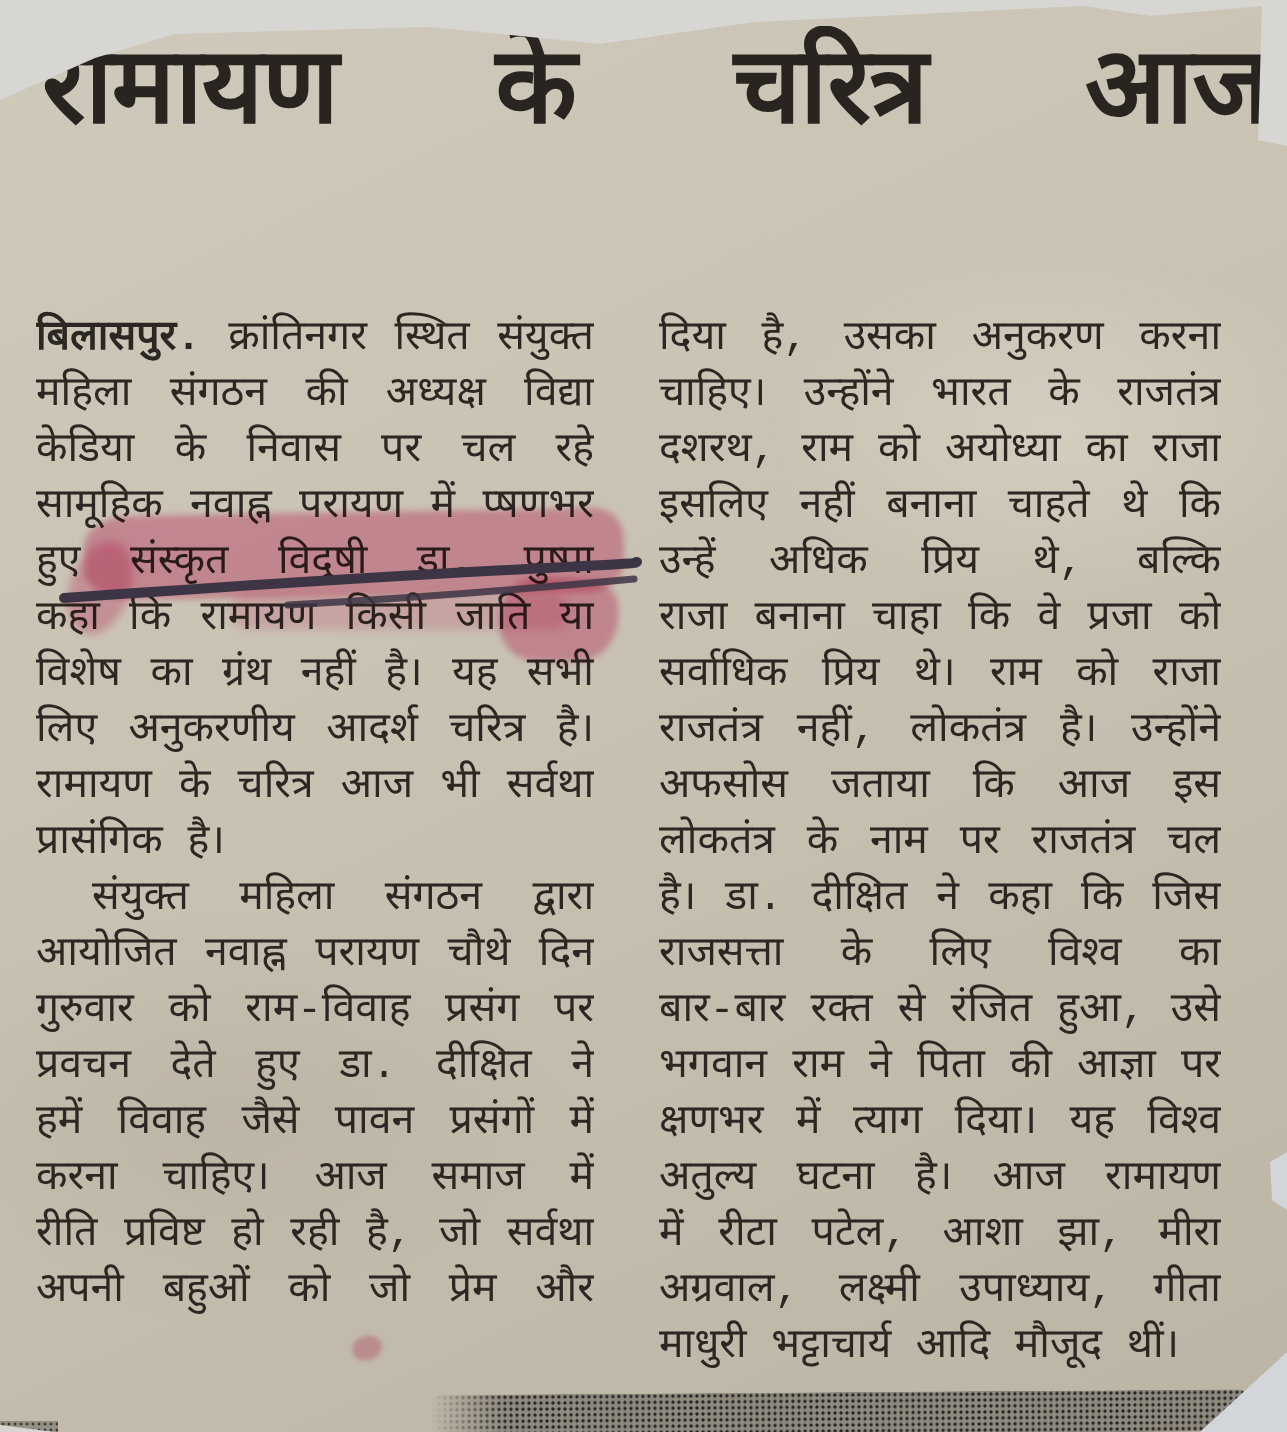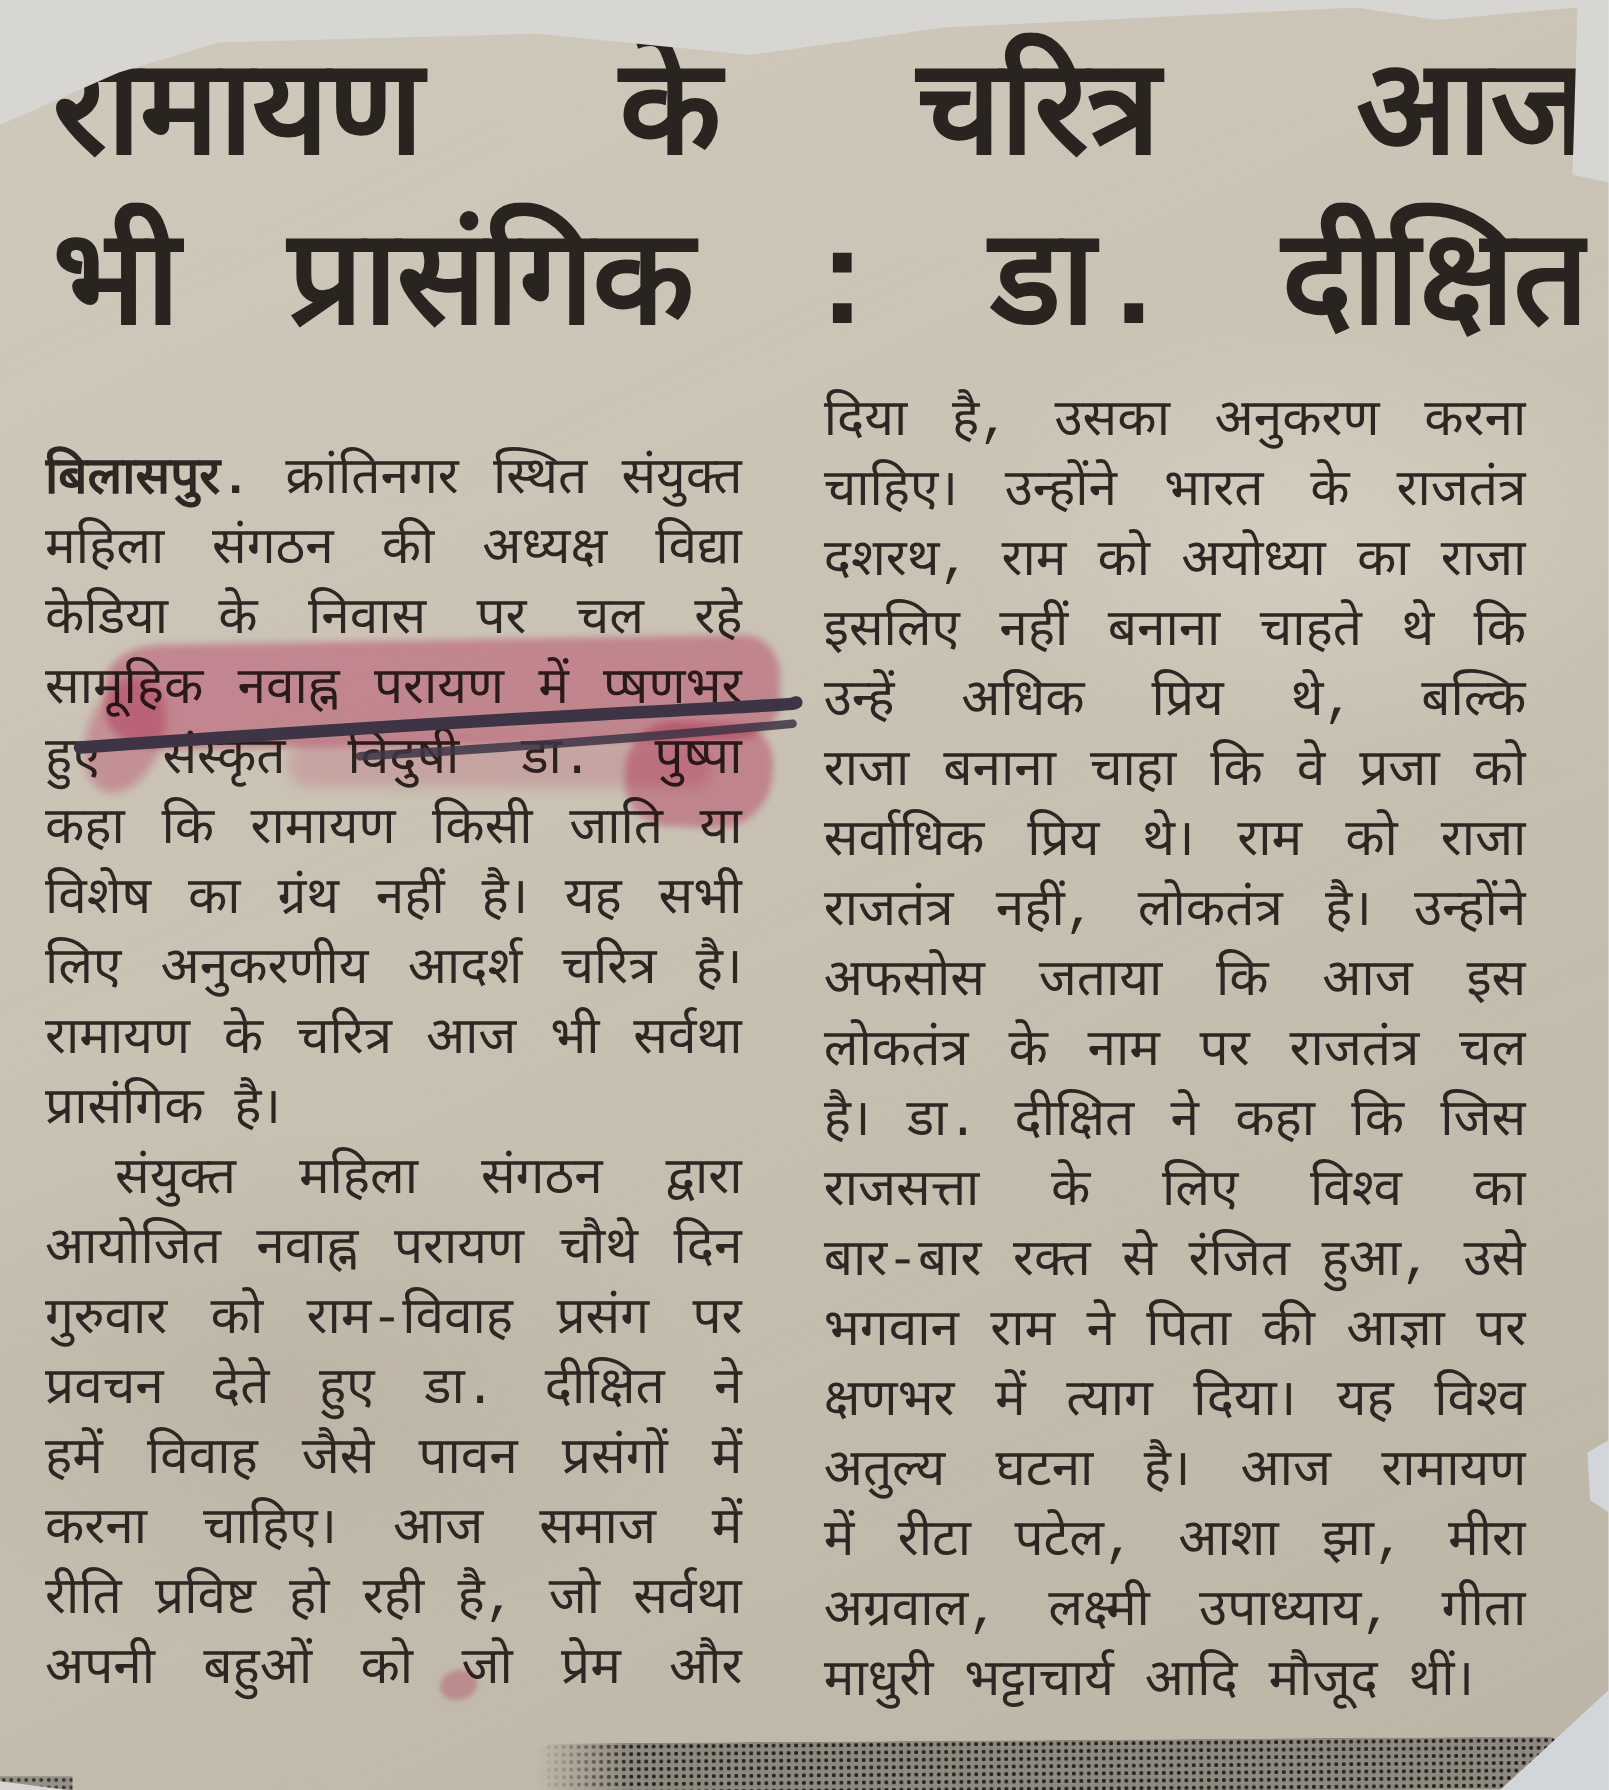--- a/index.html
+++ b/index.html
@@ -41,21 +41,21 @@
   }
   .headline .hline{
     height:136px;overflow:hidden;
     text-align:justify;text-align-last:justify;
   }
   .col{
     position:absolute;top:310px;z-index:2;
     color:var(--ink,#2c2722);
     font-size:41px;line-height:56px;
   }
-  .col1{left:36px;width:558px;margin-top:46px;}
+  .col1{left:36px;width:558px;}
   .col2{left:659px;width:562px;}
   .line{
     height:56px;overflow:hidden;
     text-align:justify;text-align-last:justify;
   }
   .line.no-just{text-align-last:left;}
   .line.indent{text-indent:56px;}
   .dateline{font-weight:700;}
   
   .mark{
@@ -99,21 +99,20 @@
 
 <div class="canvas">
 
   <div class="wedge"></div>
   <div class="notch"></div>
 
   <div class="paper">
 
     <div class="headline">
       <div class="hline">रामायण के चरित्र आज</div>
-      <div class="hline">भी प्रासंगिक : डा. दीक्षित</div>
     </div>
 
     <div class="col col1">
       <div class="line"><span class="dateline">बिलासपुर.</span> <span>क्रांतिनगर स्थित संयुक्त</span></div>
       <div>
           <div class="line">महिला संगठन की अध्यक्ष विद्या</div>
           <div class="line">केडिया के निवास पर चल रहे</div>
           <div class="line">सामूहिक नवाह्न परायण में प्षणभर देते</div>
           <div class="line">हुए संस्कृत विदुषी डा. पुष्पा दीक्षित ने</div>
           <div class="line">कहा कि रामायण किसी जाति या धर्म</div>

